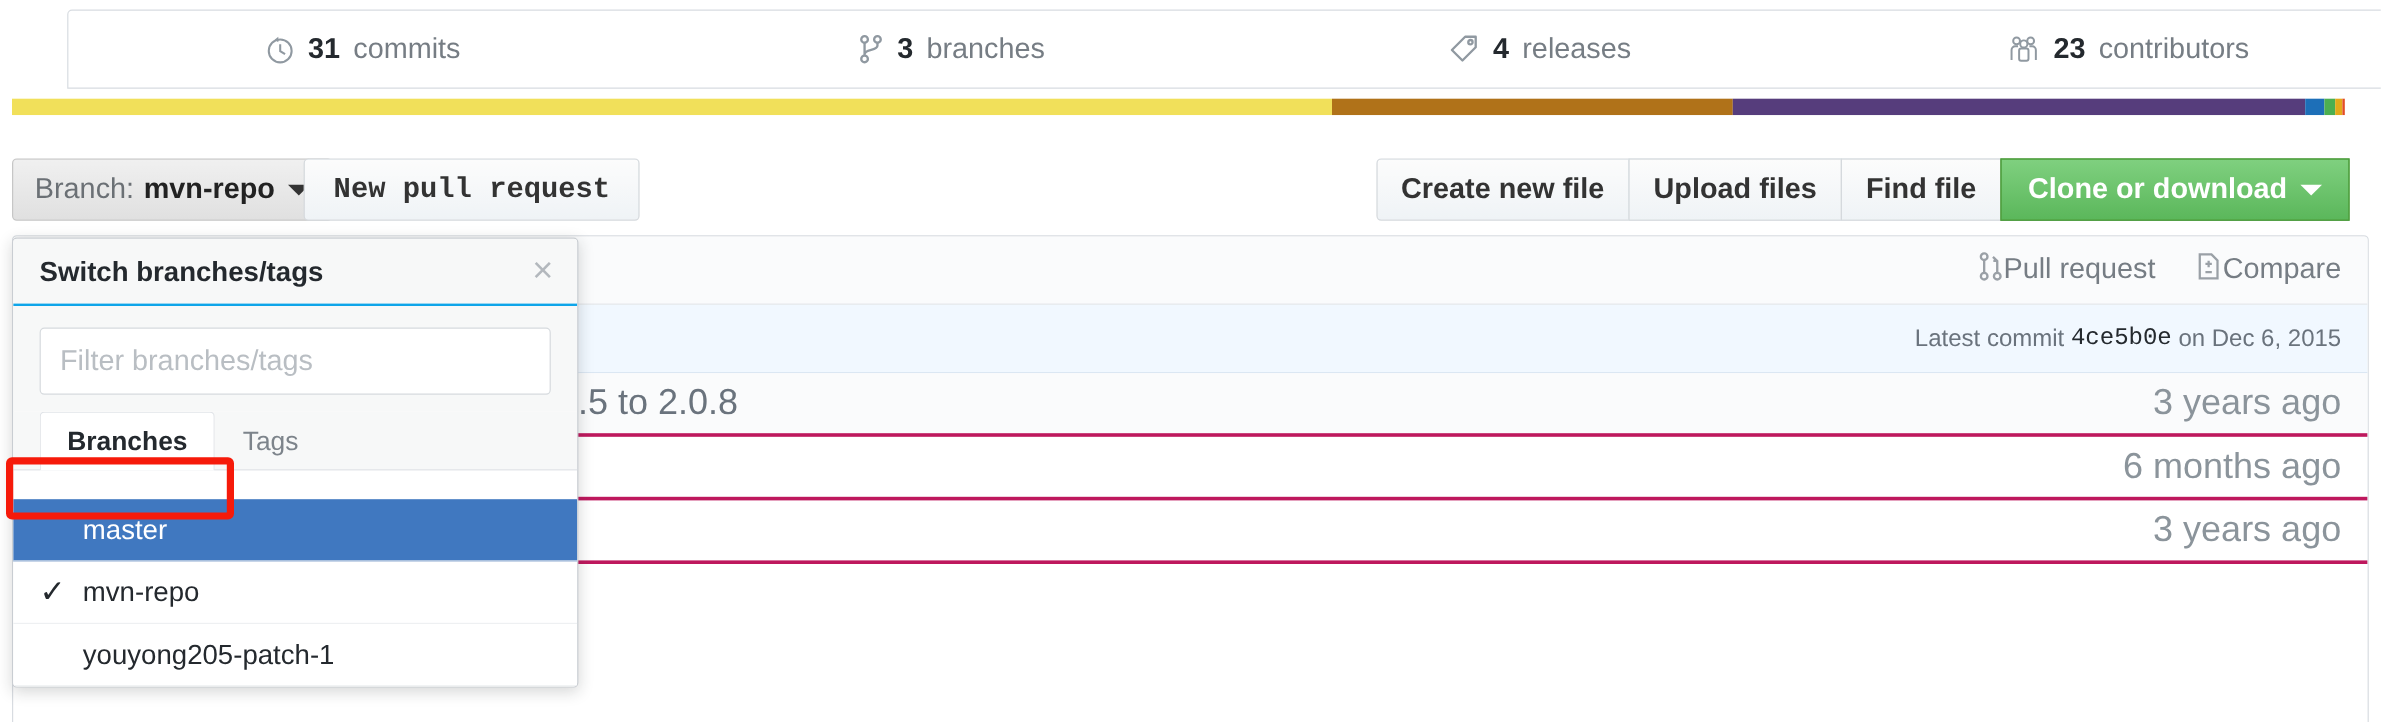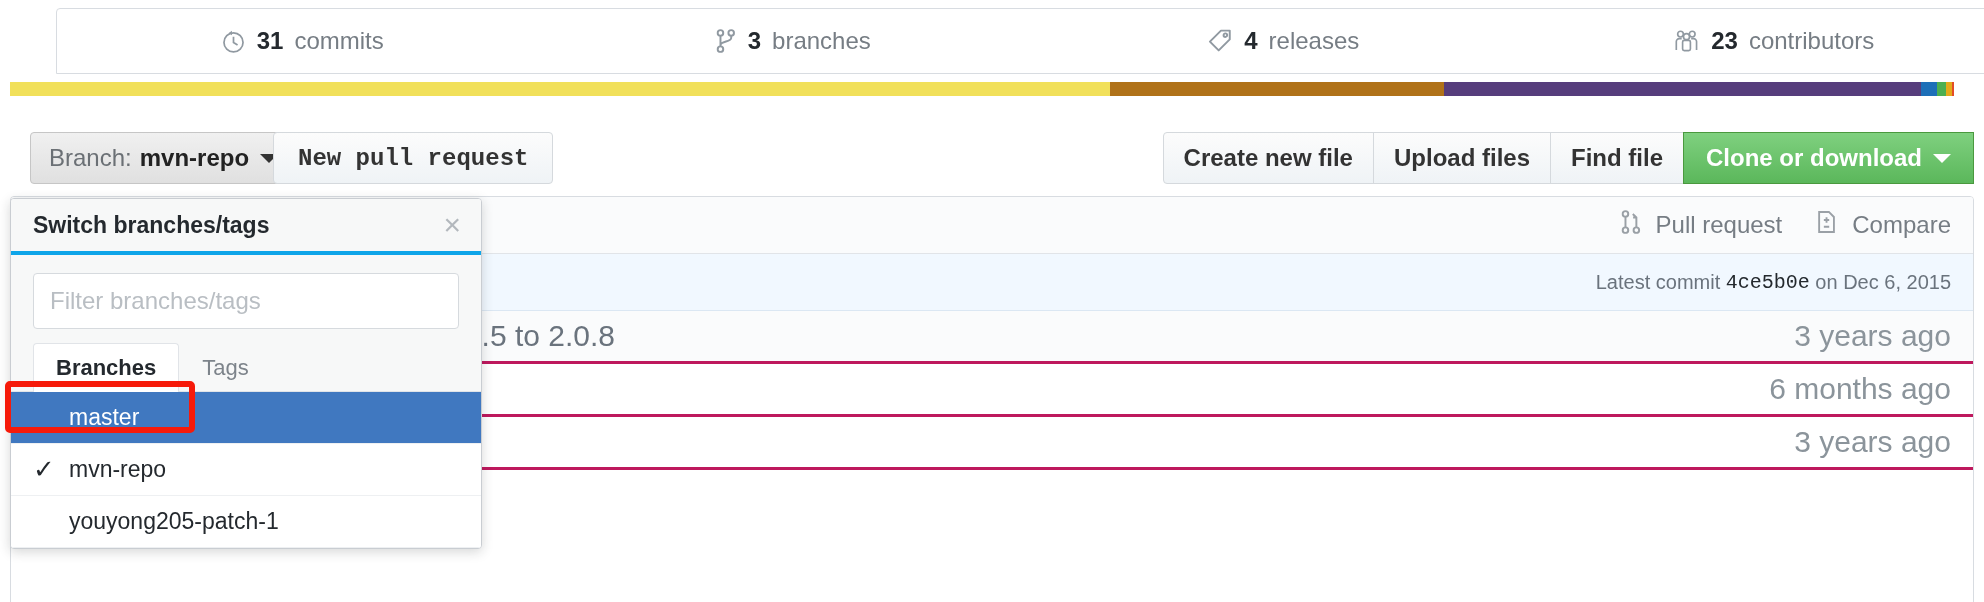--- a/index.html
+++ b/index.html
@@ -46,21 +46,21 @@
   }
   .btn {
     display: inline-flex; align-items: center; justify-content: center;
     height: 52px; padding: 0 20px;
     font-size: 24px; font-weight: bold;
     color: #333; text-decoration: none;
     background-image: linear-gradient(#fcfcfc, #eff3f6);
     background-color: #eff3f6;
     border: 1px solid #d5d9dd;
     border-radius: 4px;
-    cursor: pointer; white-space: nowrap; margin-left: 20px;
+    cursor: pointer; white-space: nowrap;
   }
   .btn-branch {
     position: absolute; left: 0; top: 0;
     background-image: linear-gradient(#f0f0f0, #e0e0e0);
     background-color: #e6e6e6;
     border-color: #c6c6c6;
     padding: 0 18px;
   }
   .btn-branch .pre { color: #6b7075; font-weight: normal; margin-right: 8px; }
   .btn-branch .name { color: #222; font-weight: bold; }
@@ -68,21 +68,21 @@
     display: inline-block; margin-left: 11px;
     width: 0; height: 0;
     border-left: 9px solid transparent;
     border-right: 9px solid transparent;
     border-top: 9px solid #333;
   }
   .caret.light { border-top-color: #fff; }
 
   .btn-pr { position: absolute; left: 243px; top: 0; padding: 0 24px; font-family: Liberation Mono, monospace; }
 
-  .btn-group { position: absolute; right: 0; top: 0; display: flex; }
+  .btn-group { position: absolute; right: 16px; top: 0; display: flex; }
   .btn-group .btn { border-radius: 0; margin-left: -1px; }
   .btn-group .btn:first-child { border-radius: 4px 0 0 4px; margin-left: 0; }
   .btn-clone {
     border-radius: 4px; margin-left: 14px;
     background-image: linear-gradient(#7fd07f, #5bb75b);
     background-color: #60b044;
     border-color: #4a993e;
     color: #fff; padding: 0 22px;
   }
 
@@ -94,21 +94,21 @@
     background: #fff; overflow: hidden;
   }
   .branch-status {
     height: 57px; background: #fafbfc;
     border-bottom: 1px solid #e1e4e8;
     display: flex; align-items: center;
     padding: 0 22px; font-size: 24px; color: #586069;
   }
   .branch-status .spacer { flex: 1; }
   .status-link {
-    display: inline-flex; align-items: center; gap: 14px;
+    display: inline-flex; align-items: center; gap: 0;
     color: #767d84; font-size: 24px; margin-left: 34px; cursor: pointer;
   }
   .commit-bar {
     height: 57px; background: #f1f8ff;
     border-bottom: 1px solid #dbe7f3;
     display: flex; align-items: center; justify-content: flex-end;
     padding: 0 22px; font-size: 20px; color: #6a737d;
   }
   .sha { font-family: "Liberation Mono", monospace; color: #24292e; }
   .file-row {
@@ -127,21 +127,21 @@
     width: 472px;
     background: #fff;
     border: 1px solid #c9cdd2;
     border-radius: 4px;
     box-shadow: 0 3px 12px rgba(27,31,35,.18);
     overflow: hidden;
     z-index: 30;
   }
   .dd-header {
     height: 56px; background: #f7f8f8;
-    border-bottom: 4px solid #0ea5e9;
+    border-bottom: 2px solid #0ea5e9;
     display: flex; align-items: center;
     padding: 0 22px; position: relative;
   }
   .dd-title { font-size: 23px; font-weight: bold; color: #24292e; }
   .dd-close {
     position: absolute; right: 20px; top: 50%; transform: translateY(-50%);
     font-size: 30px; color: #b3b8bd; cursor: pointer; line-height: 1;
     font-weight: 300;
   }
   .dd-filter-wrap { padding: 18px 22px 14px 22px; background: #f7f8f8; }
@@ -169,21 +169,21 @@
   .dd-list { background: #fff; }
   .dd-item {
     height: 52px; display: flex; align-items: center;
     padding: 0 22px 0 22px; font-size: 23px; color: #24292e;
     border-bottom: 1px solid #eef0f2; cursor: pointer;
     position: relative;
   }
   .dd-item .tick {
     width: 36px; flex: 0 0 36px; font-size: 26px; color: #24292e;
   }
-  .dd-item.selected-row { background: #4078c0; color: #fff; }
+  .dd-item.selected-row { background: #4078c0; color: #fff; margin-top: 24px; }
   .dd-item.selected-row .tick { color: #fff; }
 
   
   .annot {
     position: absolute;
     left: 5px; top: 381px;
     width: 190px; height: 52px;
     border: 6px solid #f61a0a;
     border-radius: 5px;
     z-index: 40; pointer-events: none;

